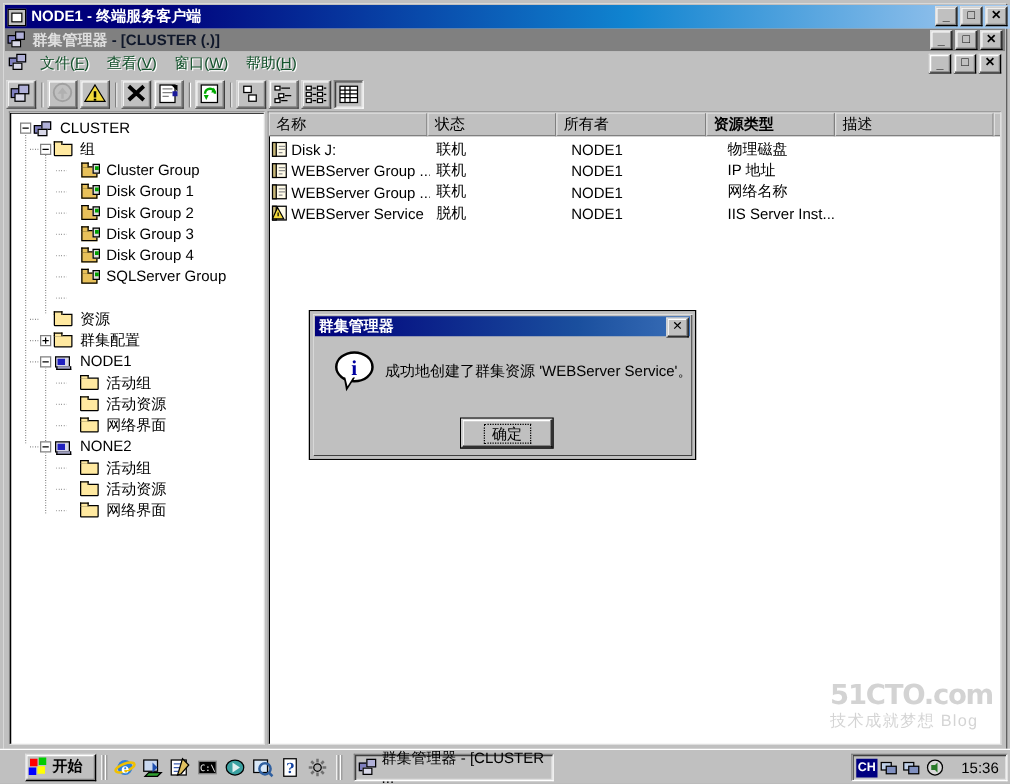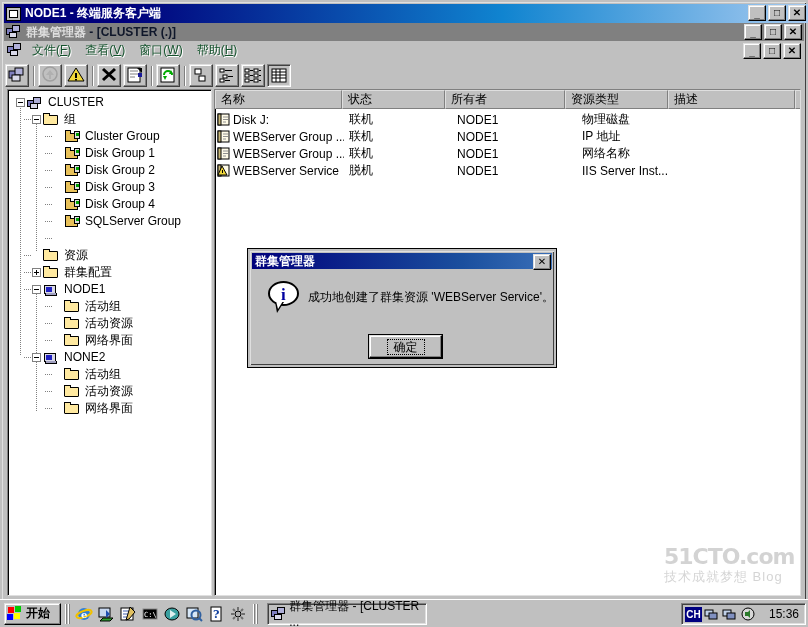--- a/index.html
+++ b/index.html
@@ -132,21 +132,21 @@
   #dlgicon .i{position:absolute;left:13px;top:5px;color:#0000a0;font-family:"Liberation Serif",serif;font-weight:bold;font-size:17px;line-height:17px;}
   #dlgok{position:absolute;left:119px;top:84px;width:73px;height:23px;background:#c0c0c0;
      border:1px solid #dfdfdf;border-right-color:#000;border-bottom-color:#000;
      box-shadow:inset -1px -1px 0 #808080, inset 1px 1px 0 #fff, 0 0 0 1px #000;
      display:flex;align-items:center;justify-content:center;font-size:12px;box-sizing:border-box;}
   #dlgok span{border:1px dotted #000;padding:0 6px;line-height:14px;}
 
   
   #taskbar{position:absolute;left:0;top:599px;width:808px;height:28px;background:#c0c0c0;
      border-top:1px solid #fff;box-sizing:border-box;display:flex;align-items:center;}
-  #startbtn{margin-left:4px;width:57px;height:22px;background:#c0c0c0;display:flex;align-items:center;
+  #startbtn{margin-left:20px;width:57px;height:22px;background:#c0c0c0;display:flex;align-items:center;
      border:1px solid #dfdfdf;border-right-color:#000;border-bottom-color:#000;
      box-shadow:inset -1px -1px 0 #808080, inset 1px 1px 0 #fff;box-sizing:border-box;}
   #startbtn .flag{width:16px;height:15px;margin-left:2px;position:relative;}
   #startbtn .flag b{position:absolute;display:block;width:6px;height:6px;}
   #startbtn .flag b:nth-child(1){left:1px;top:1px;background:#f00;}
   #startbtn .flag b:nth-child(2){left:8px;top:0px;background:#0c0;}
   #startbtn .flag b:nth-child(3){left:0px;top:8px;background:#00f;}
   #startbtn .flag b:nth-child(4){left:7px;top:7px;background:#ff0;}
   #startbtn .slbl{font-size:12px;font-weight:bold;margin-left:3px;}
   .tbgrip{width:6px;height:20px;margin:0 3px;position:relative;}
@@ -468,21 +468,21 @@
       <div class="lvhead">
           <div class="lvhcell" style="width: 127px;">
             <span>名称</span>
           </div>
           <div class="lvhcell" style="width: 103px;">
             <span>状态</span>
           </div>
           <div class="lvhcell" style="width: 120px;">
             <span>所有者</span>
           </div>
-          <div class="lvhcell" style="width: 103px;">
+          <div class="lvhcell" style="width: 103px; font-weight: bold;">
             <span>资源类型</span>
           </div>
           <div class="lvhcell" style="width: 127px;">
             <span>描述</span>
           </div>
           <div class="lvhcell" style="width: 130px;"></div>
         </div>
     <div class="lvrow" style="left: 2px; top: 21px;">
           <div class="lvc" style="width: 127px;">
             <span style="width: 16px; height: 13px; display: inline-block; flex: 0 0 auto;"><svg width="14" height="13" viewBox="0 0 14 13">

